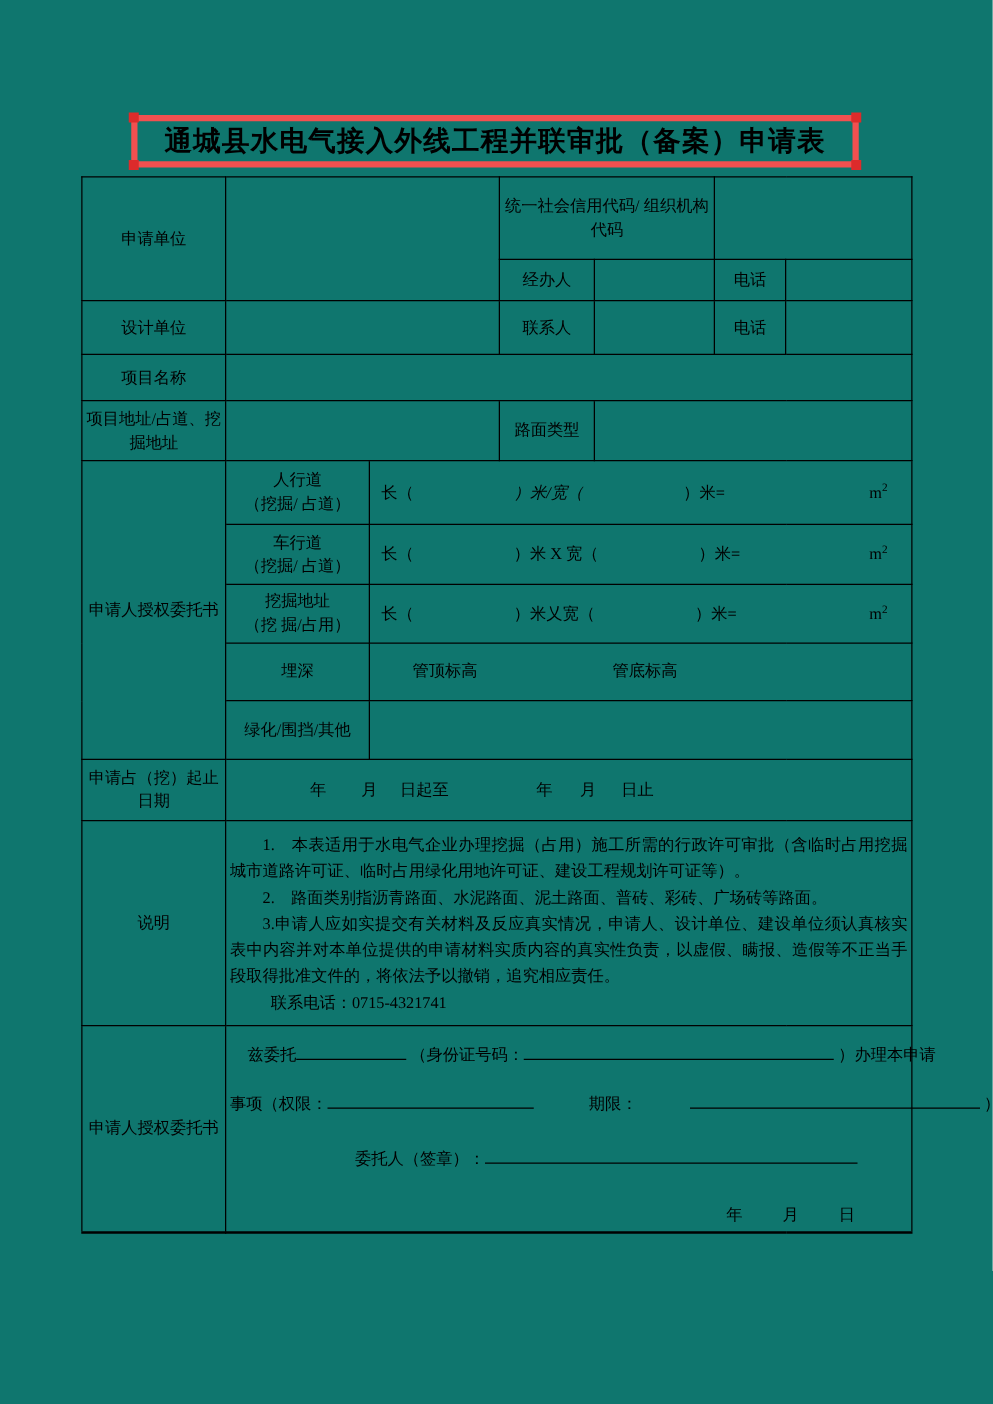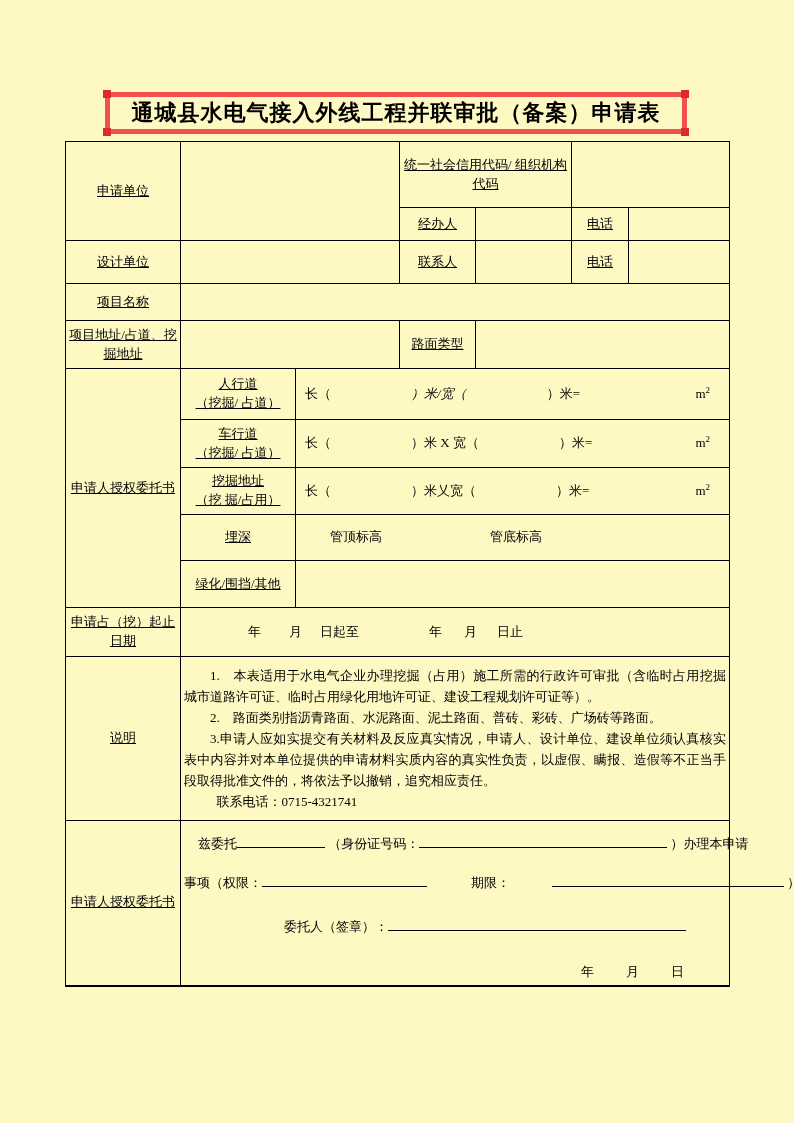--- a/index.html
+++ b/index.html
@@ -1,18 +1,18 @@
 <!DOCTYPE html>
 <html><head>
 <meta charset="utf-8">
 <style>
   * { margin:0; padding:0; box-sizing:border-box; }
   body { background:#ffffff; }
   .page {
-    position:relative; width:794px; height:1123px; background:#fef9c3;
+    position:relative; width:794px; height:1123px; background:#0f766e;
     font-family:"Liberation Serif", serif; color:#000;
   }
   
   .title-box {
     position:absolute; left:105px; top:92px; width:582px; height:42px;
     border:5px solid #f25050; display:flex; align-items:center; justify-content:center;
   }
   .handle { position:absolute; width:8px; height:8px; background:#dd2b2b; }
   .handle.tl { left:-7px; top:-7px; } .handle.tr { right:-7px; top:-7px; }
   .handle.bl { left:-7px; bottom:-7px; } .handle.br { right:-7px; bottom:-7px; }
@@ -21,21 +21,21 @@
     letter-spacing:1px; white-space:nowrap;
   }
   
   table.form {
     position:absolute; left:65px; top:141px; width:664px;
     border-collapse:collapse; table-layout:fixed;
     font-size:13px; line-height:1.45;
   }
   table.form { border:1px solid #000; border-bottom:2px solid #000; }
   table.form td { border:1px solid #000; vertical-align:middle; padding:2px 3px; }
-  td.lbl { text-align:center;text-decoration:underline; }
+  td.lbl { text-align:center; }
   td.content { text-align:left; }
   .formula { display:flex; align-items:center; padding-left:6px; white-space:nowrap; }
   .sp80 { display:inline-block; width:80px; }
   .grow { flex:1 1 auto; }
   .unit { margin-right:16px; }
   .unit sup { font-size:9px; }
   .italic-seg { font-style:italic; }
   .depth-line { display:flex; padding-left:6px;margin-left:25px; }
   .depth-gap { display:inline-block; width:108px; }
   .period-line { padding-left:64px; white-space:nowrap; }

